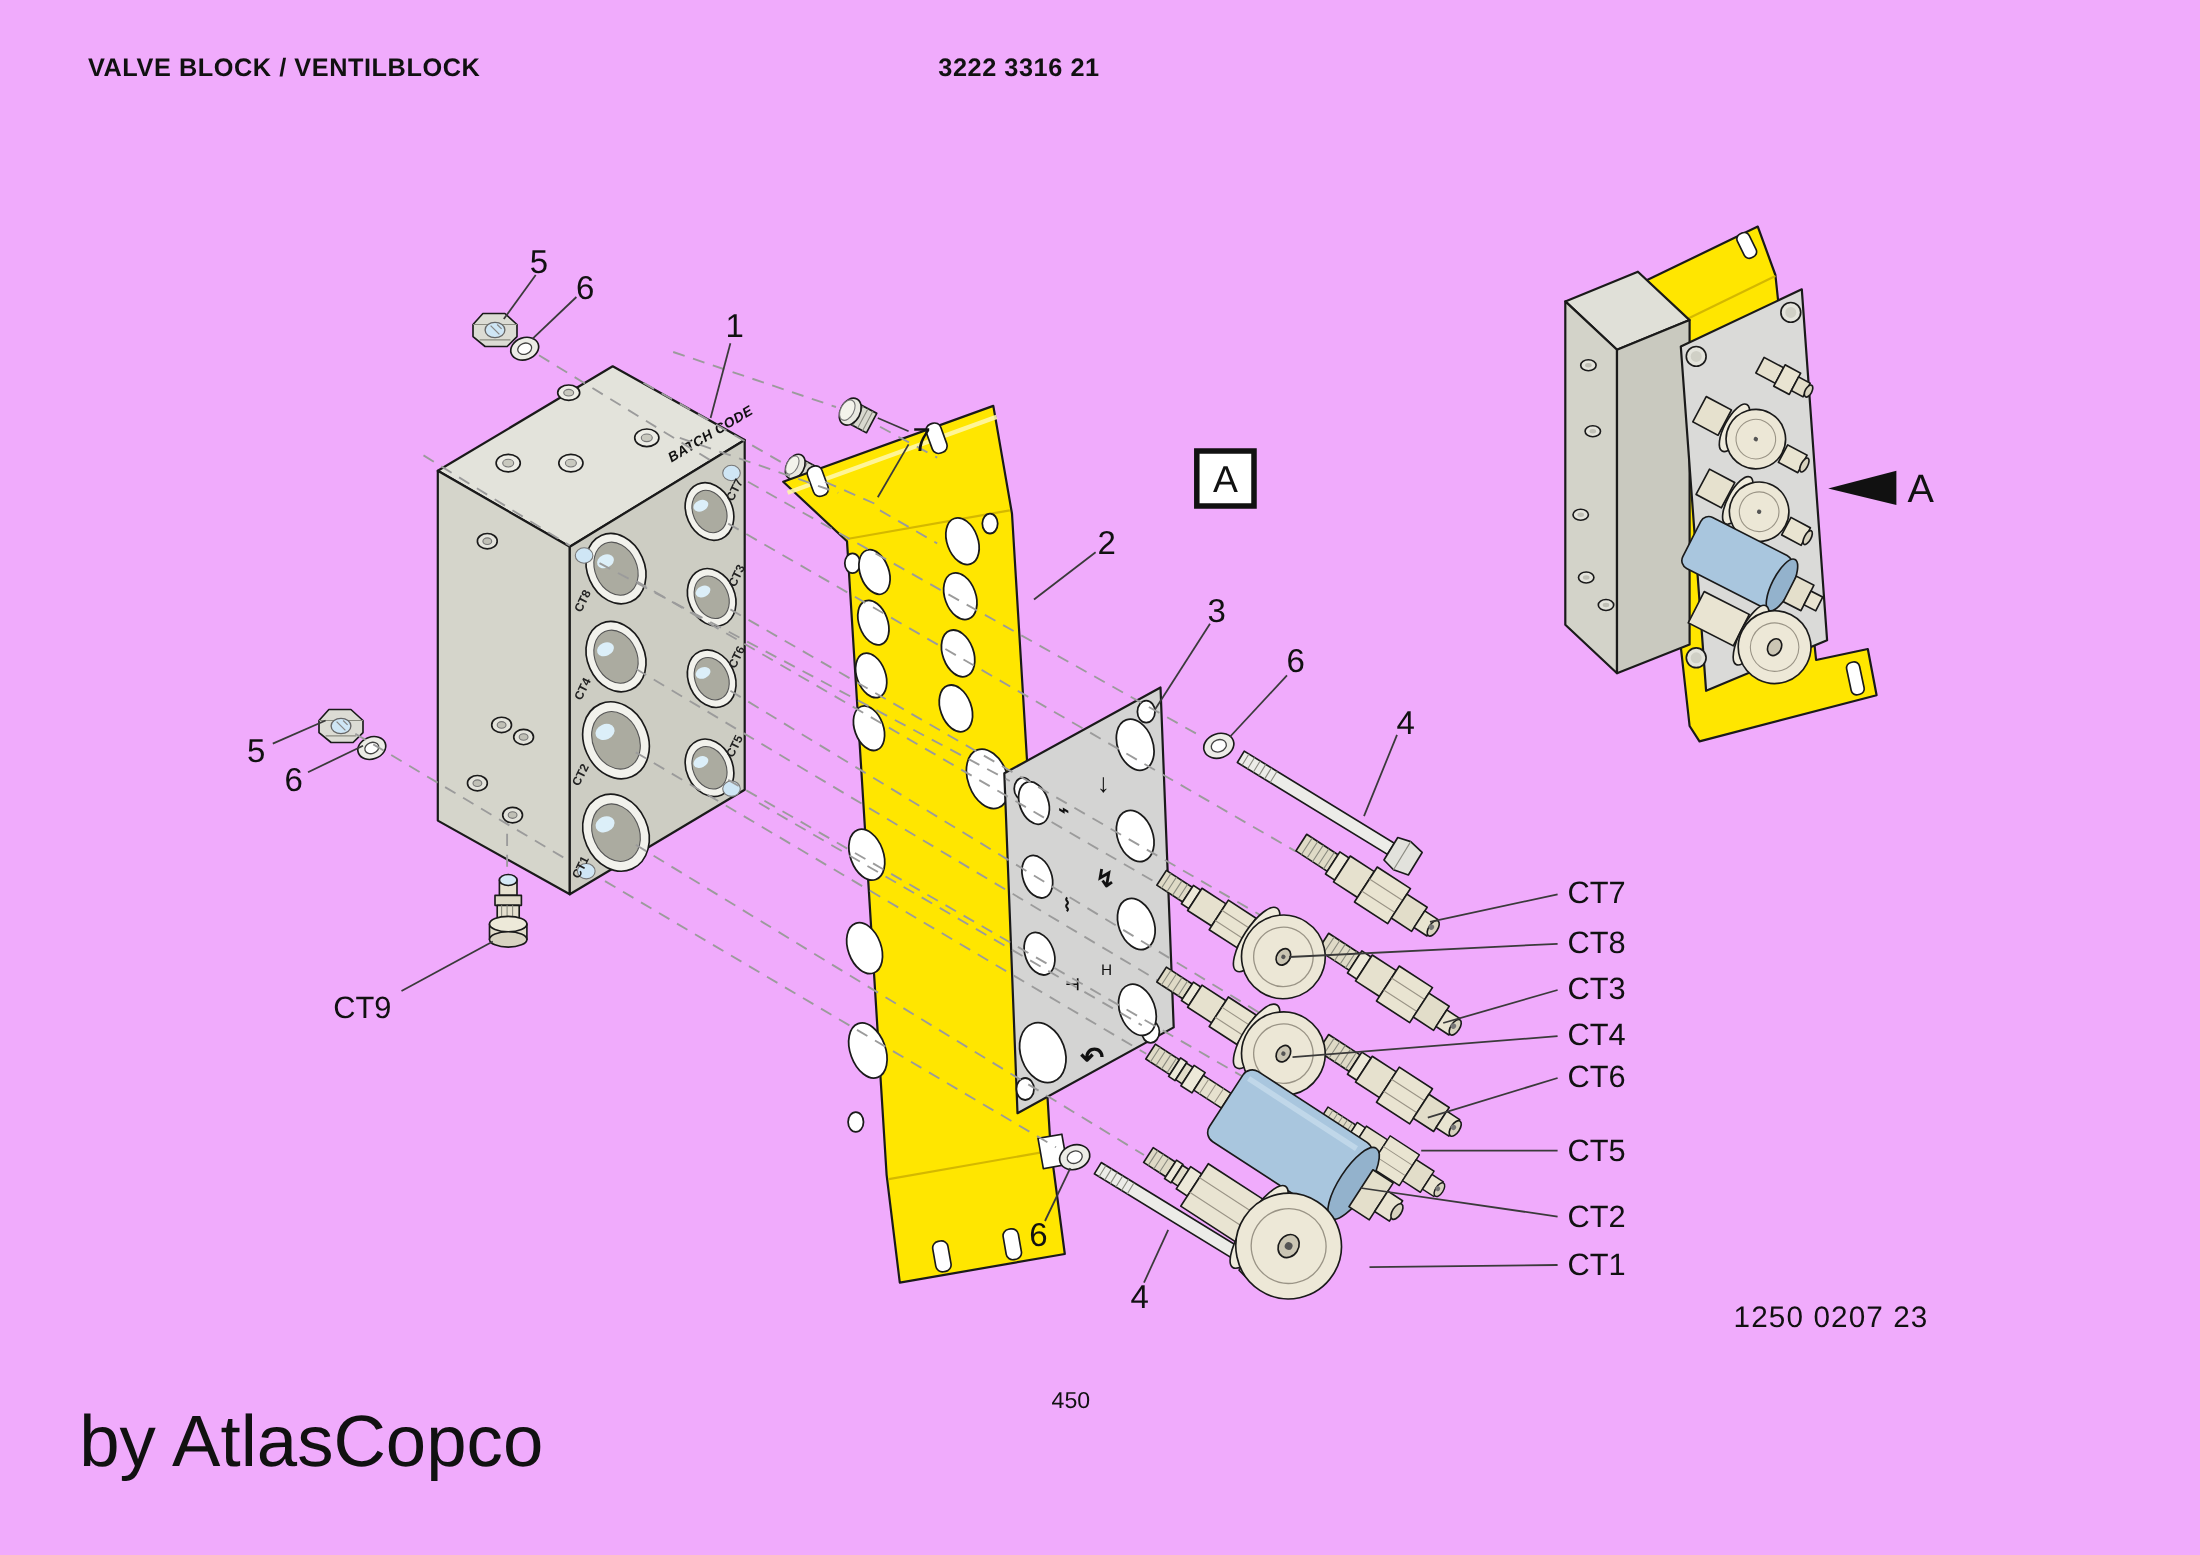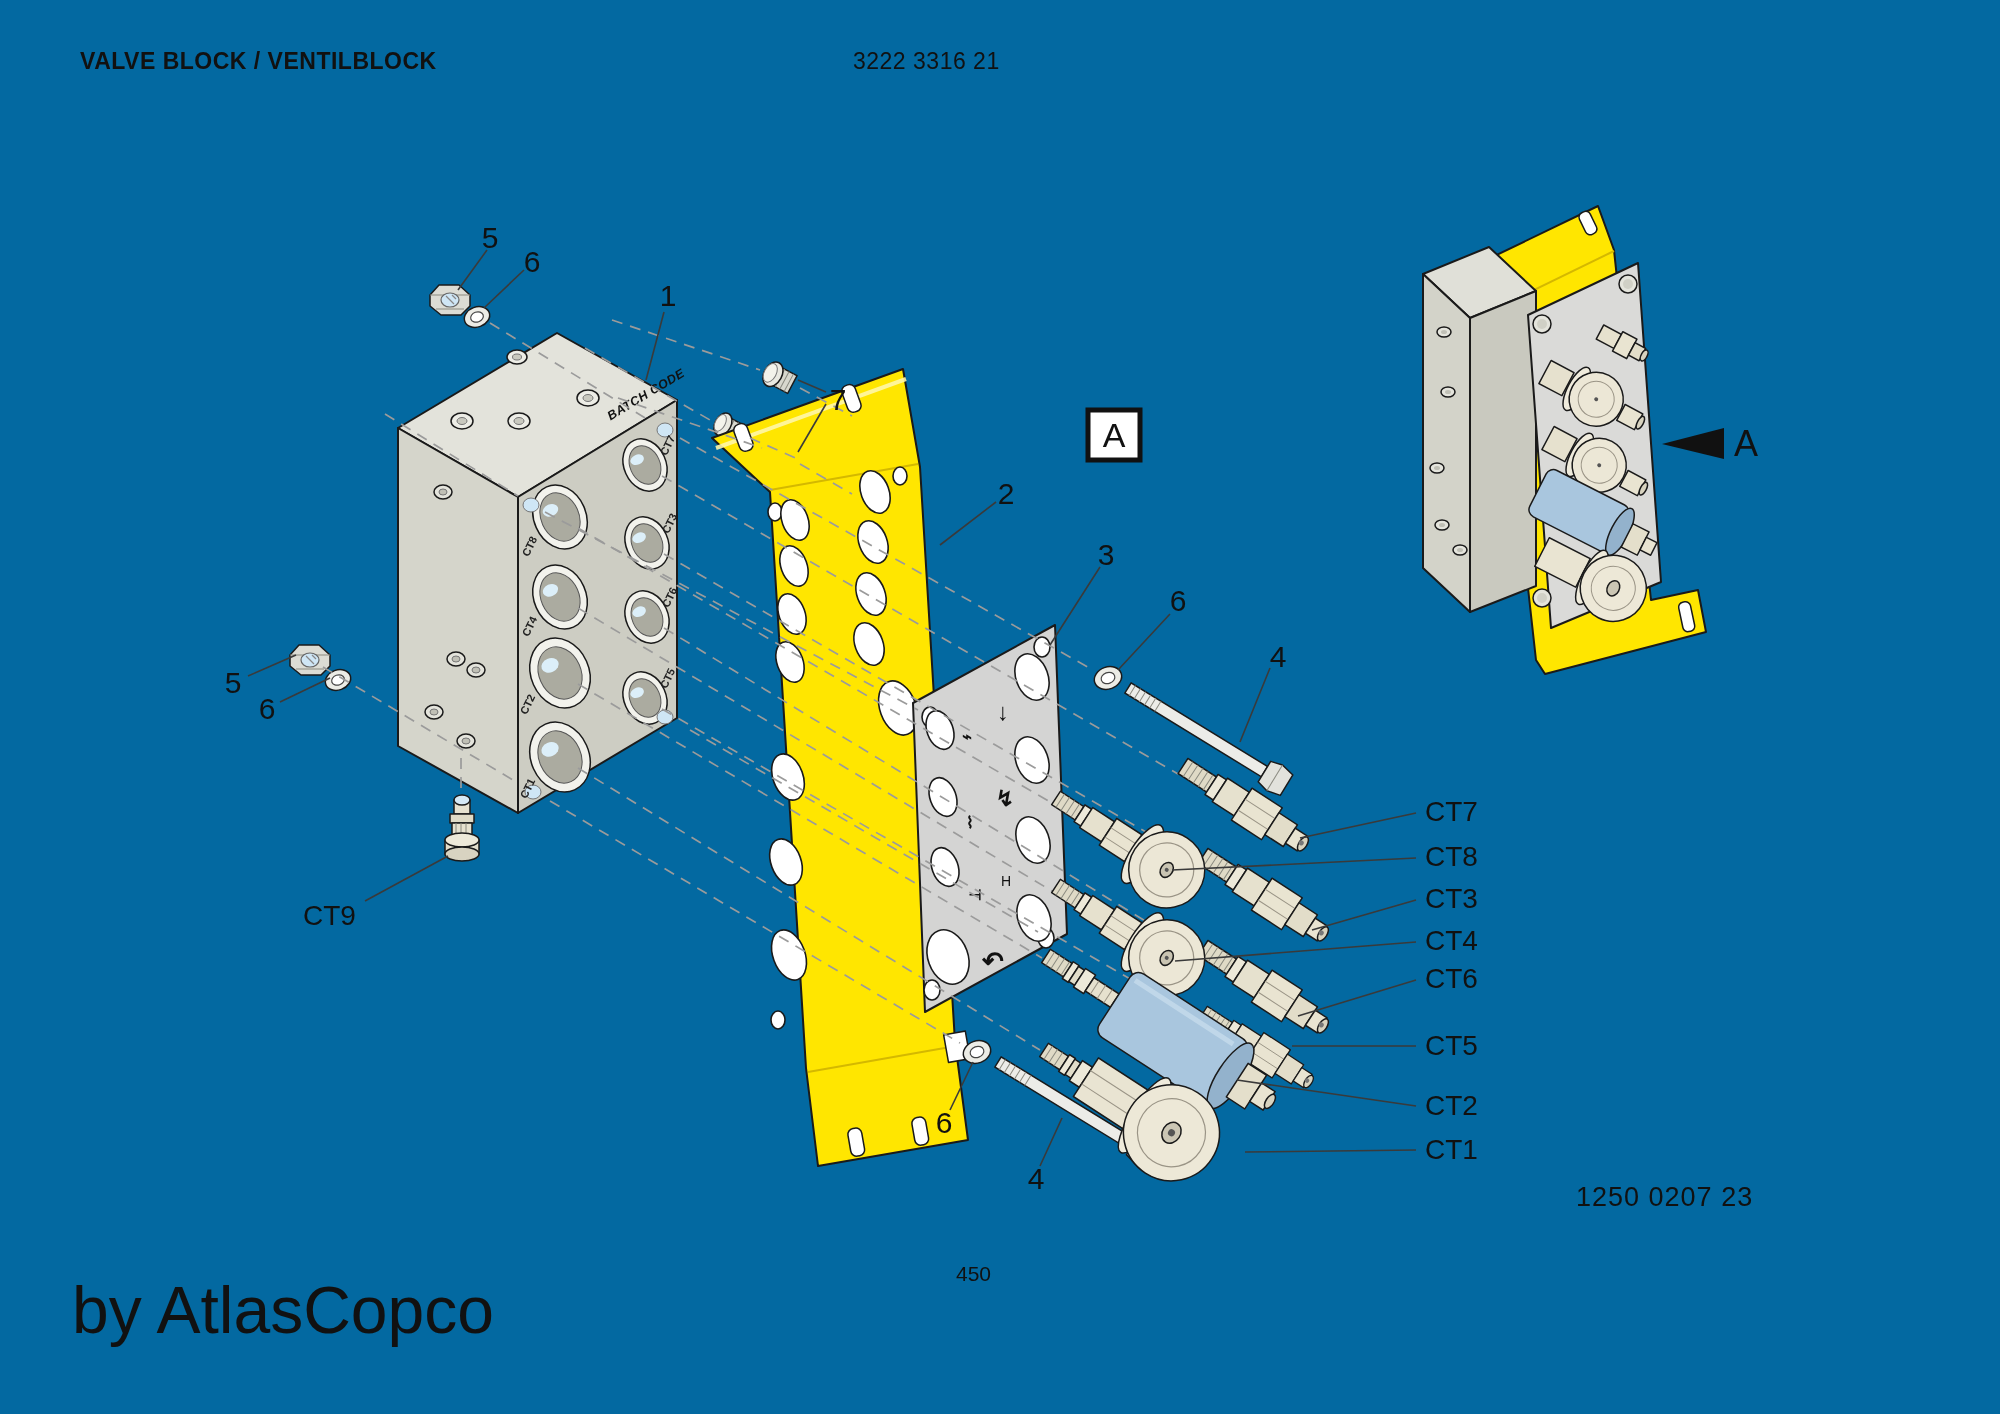--- a/index.html
+++ b/index.html
@@ -1,20 +1,20 @@
 <!DOCTYPE html>
 <html><head>
 <meta charset="utf-8">
 <style>
   html,body{margin:0;padding:0;background:#ffffff;}
-  #page{position:relative;width:2000px;height:1414px;background:#0369a1;overflow:hidden;
+  #page{position:relative;width:2000px;height:1414px;background:#f0abfc;overflow:hidden;
         font-family:"Liberation Sans", sans-serif;color:#111;}
   .abs{position:absolute;white-space:nowrap;}
   #title{left:80px;top:48px;font-size:23px;font-weight:bold;letter-spacing:.5px;}
-  #partnum{left:853px;top:48px;font-size:23px;font-weight:normal;letter-spacing:.5px;}
+  #partnum{left:853px;top:48px;font-size:23px;font-weight:bold;letter-spacing:.5px;}
   #docnum{left:1576px;top:1182px;font-size:27px;letter-spacing:1px;}
   #pagenum{left:956px;top:1262px;font-size:21px;}
   #watermark{left:72px;top:1272px;font-size:66px;letter-spacing:0px;text-align:right;}
   svg{position:absolute;left:0;top:0;}
   svg text{font-family:"Liberation Sans", sans-serif;fill:#111;}
   .callout{font-size:30px;}
   .ctlabel{font-size:28px;}
   .portlabel{font-size:11px;font-weight:bold;fill:#222;}
   .leader{stroke:#3a3a3a;stroke-width:1.6;fill:none;}
   .dash{stroke:#9b9b9b;stroke-width:1.7;stroke-dasharray:11 8;fill:none;}

